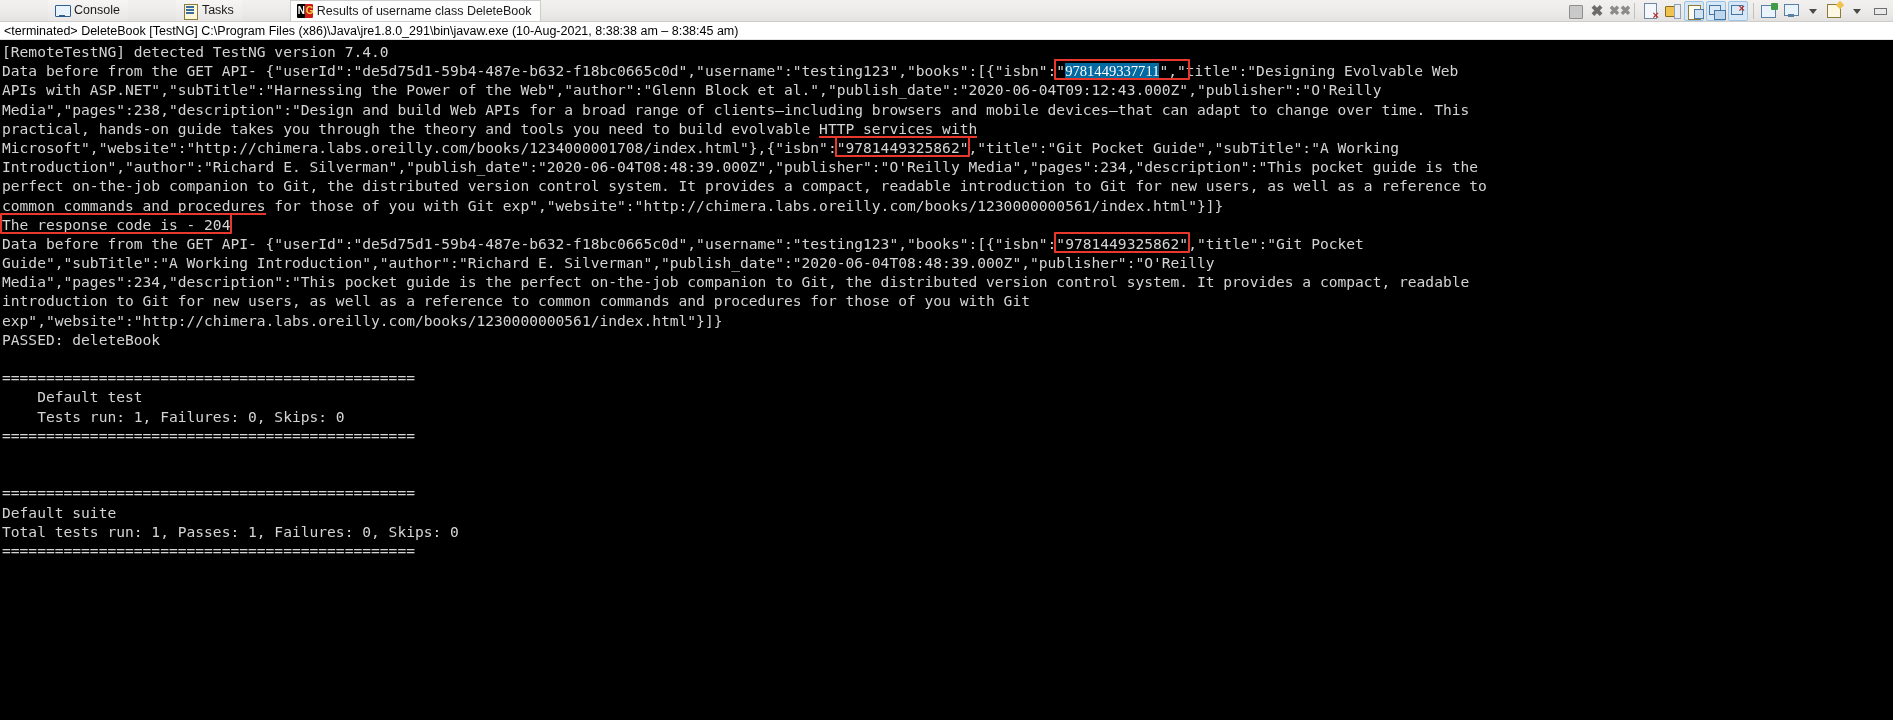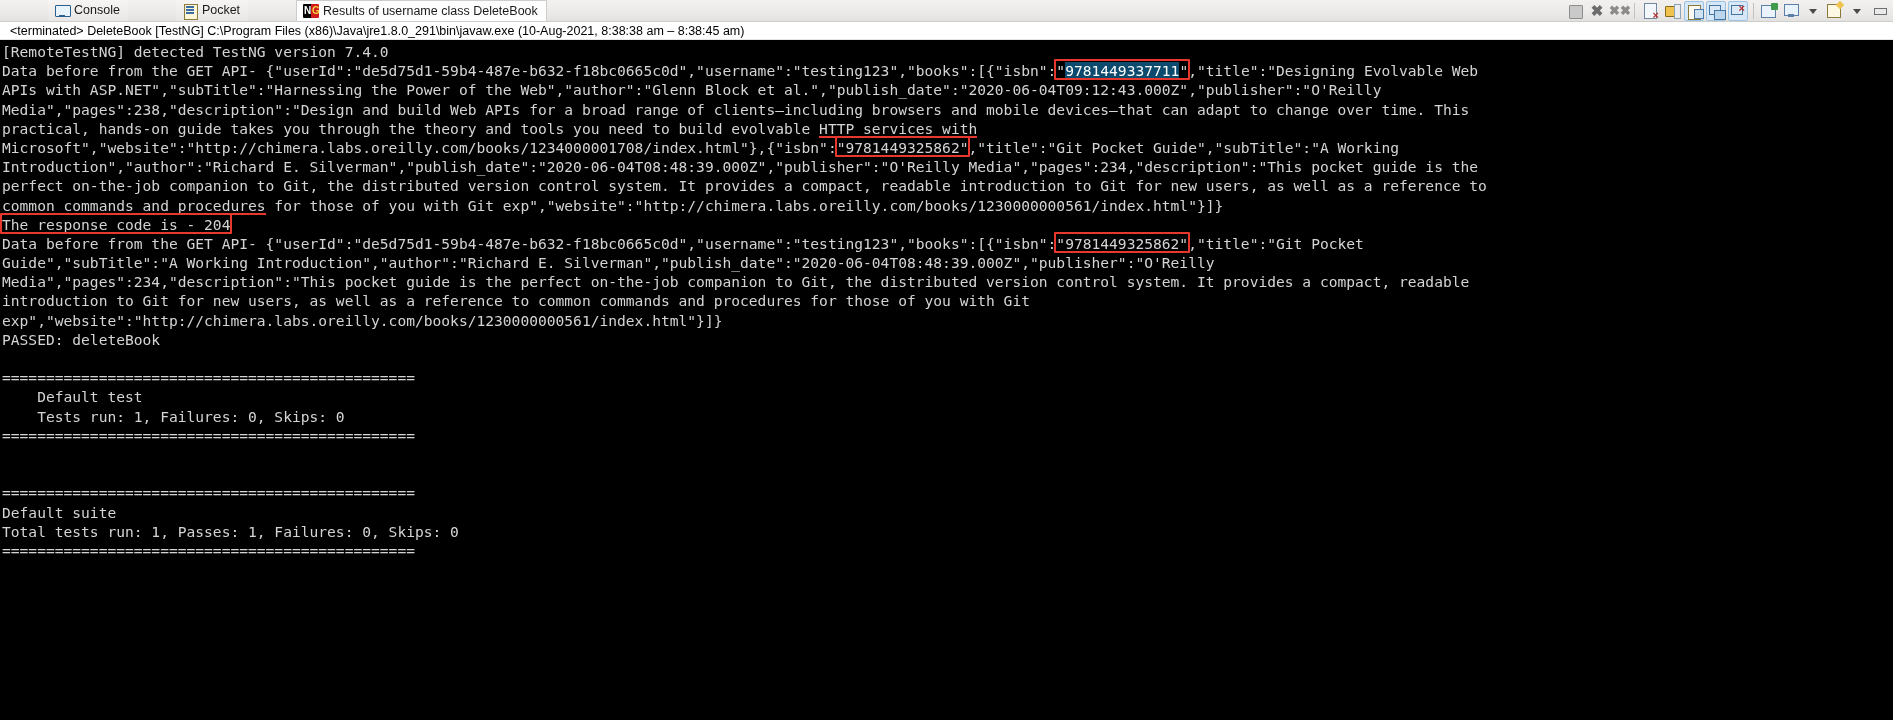--- a/index.html
+++ b/index.html
@@ -120,21 +120,21 @@
   .g-caret::before{content:"";position:absolute;left:6px;top:8px;border-left:4px solid transparent;border-right:4px solid transparent;border-top:5px solid #4a4a4a;}
   .g-min::before{content:"";position:absolute;left:5px;top:7px;width:11px;height:5px;border:1.4px solid #6f6f6f;background:#e9e9e9;}
 
   
   .proc-line {
     height: 18px;
     background: #ffffff;
     color: #000;
     font-size: 12.5px;
     line-height: 18px;
-    padding-left: 10px;
+    padding-left: 4px;
     white-space: nowrap;
     overflow: hidden;
     border-bottom: 1px solid #e6e4e2;
   }
 
   
   .console {
     position: relative;
     width: 1893px;
     height: 679px;
@@ -142,21 +142,21 @@
     color: #d4d4d4;
     font-family: "DejaVu Sans Mono", "Liberation Mono", monospace;
     font-size: 14.6px;
     line-height: 19.2px;
     padding: 2px 0 0 2px;
     overflow: hidden;
     white-space: pre;
   }
   .console .ln { display: block; height: 19.2px; }
 
-  .sel-hl { background:#0c4a6e; color:#ffffff; }
+  .sel-hl { background:#0369a1; color:#ffffff;font-family:Liberation Serif, serif; }
 
   
   .anno {
     position: absolute;
     border: 2px solid #e8372c;
     pointer-events: none;
     border-radius: 1px;
   }
   .anno-ul {
     position: absolute;
@@ -170,21 +170,21 @@
 
 <div class="view-tabbar">
 
   <div class="tab inactive">
     <span class="tab-ico ico-console"></span>
     <span class="tab-label">Console</span>
   </div>
 
   <div class="tab inactive">
     <span class="tab-ico ico-tasks"></span>
-    <span class="tab-label">Pocket</span>
+    <span class="tab-label">Tasks</span>
   </div>
 
   <div class="tab active">
     <span class="tab-ico ico-testng">
         <span class="n">N</span>
         <span class="g">G</span>
       </span>
     <span class="tab-label">Results of username class DeleteBook</span>
   </div>
 

